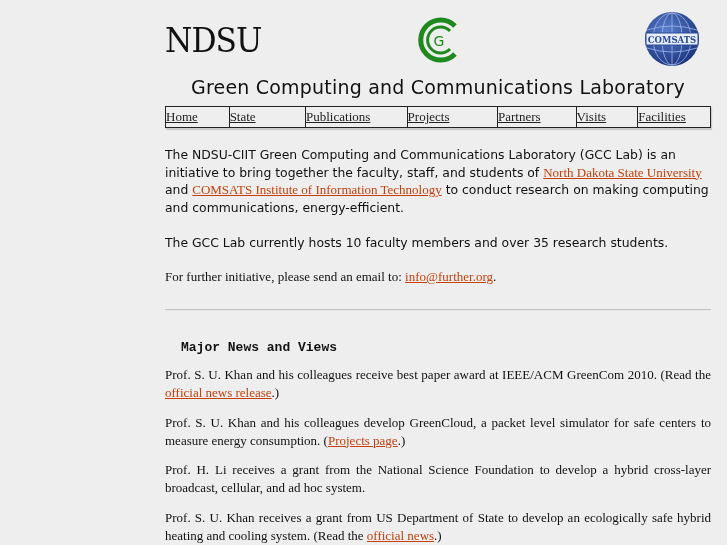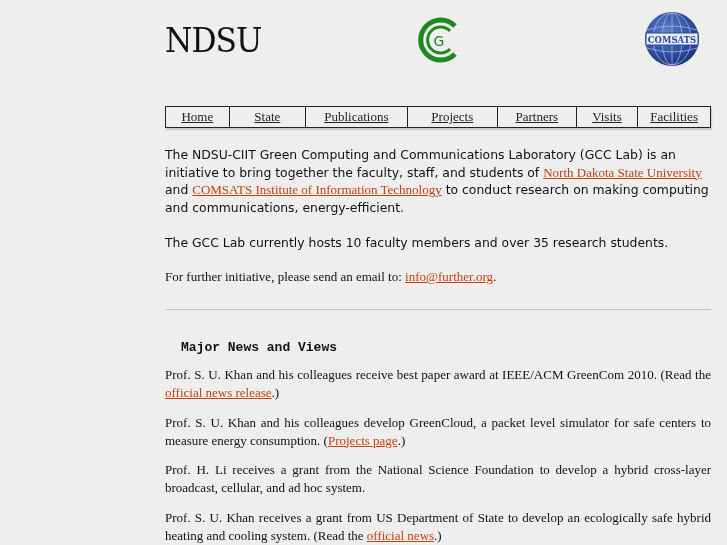--- a/index.html
+++ b/index.html
@@ -28,21 +28,21 @@
     margin: 0; font-weight: normal; color: #111; letter-spacing: 0.2px;
   }
 
   .nav {
     position: absolute; left: 0; top: 106px;
     border-collapse: collapse; width: 546px;
     font-family: "Liberation Serif", serif; font-size: 13px;
     box-shadow: 1px 2px 1px rgba(0,0,0,0.15);
   }
   .nav td {
-    border: 1.5px solid #222; text-align: center; padding: 2px 0 2px 0; height: 15px; margin-top: 33px;
+    border: 1.5px solid #222; text-align: left; padding: 2px 0 2px 0; height: 15px; margin-top: 33px;
   }
   .nav a { color: #222; text-decoration: underline; }
 
   .content {
     position: absolute; left: 0; top: 146px; width: 546px;
   }
   .sans { font-family: "DejaVu Sans", "Liberation Sans", sans-serif; font-size: 12.4px; line-height: 17.5px; }
   .serif { font-family: "Liberation Serif", serif; font-size: 13px; line-height: 17.5px; }
   .link { color: #c2410c; text-decoration: underline; font-family: "Liberation Serif", serif; font-size: 13px; }
   p { margin: 0; }
@@ -83,20 +83,21 @@
       <circle cx="31" cy="29" r="27" fill="url(#gl)"></circle>
       <ellipse cx="31" cy="29" rx="10" ry="26" fill="none" stroke="#9fb6ea" stroke-width="0.8"></ellipse>
       <ellipse cx="31" cy="29" rx="19" ry="26" fill="none" stroke="#9fb6ea" stroke-width="0.8"></ellipse>
       <line x1="31" y1="3" x2="31" y2="55" stroke="#9fb6ea" stroke-width="0.8"></line>
       <path d="M6 20 Q31 12 56 20 M6 38 Q31 46 56 38" fill="none" stroke="#9fb6ea" stroke-width="0.8"></path>
       <rect x="5" y="23" width="52" height="12" fill="#e8eef8" stroke="#2a4a9a" stroke-width="1"></rect>
       <text x="31" y="32.5" font-family="DejaVu Serif, serif" font-size="8.5" font-weight="bold" fill="#2a4a9a" text-anchor="middle">COMSATS</text>
     </svg>
   </div>
 
+  <h1 class="title">Green Computing and Communications Laboratory</h1>
 
   <table class="nav">
     <tbody>
         <tr>
       <td style="width:63px"><a href="#">Home</a></td>
       <td style="width:76px"><a href="#">State</a></td>
       <td style="width:101px"><a href="#">Publications</a></td>
       <td style="width:90px"><a href="#">Projects</a></td>
       <td style="width:78px"><a href="#">Partners</a></td>
       <td style="width:61px"><a href="#">Visits</a></td>

